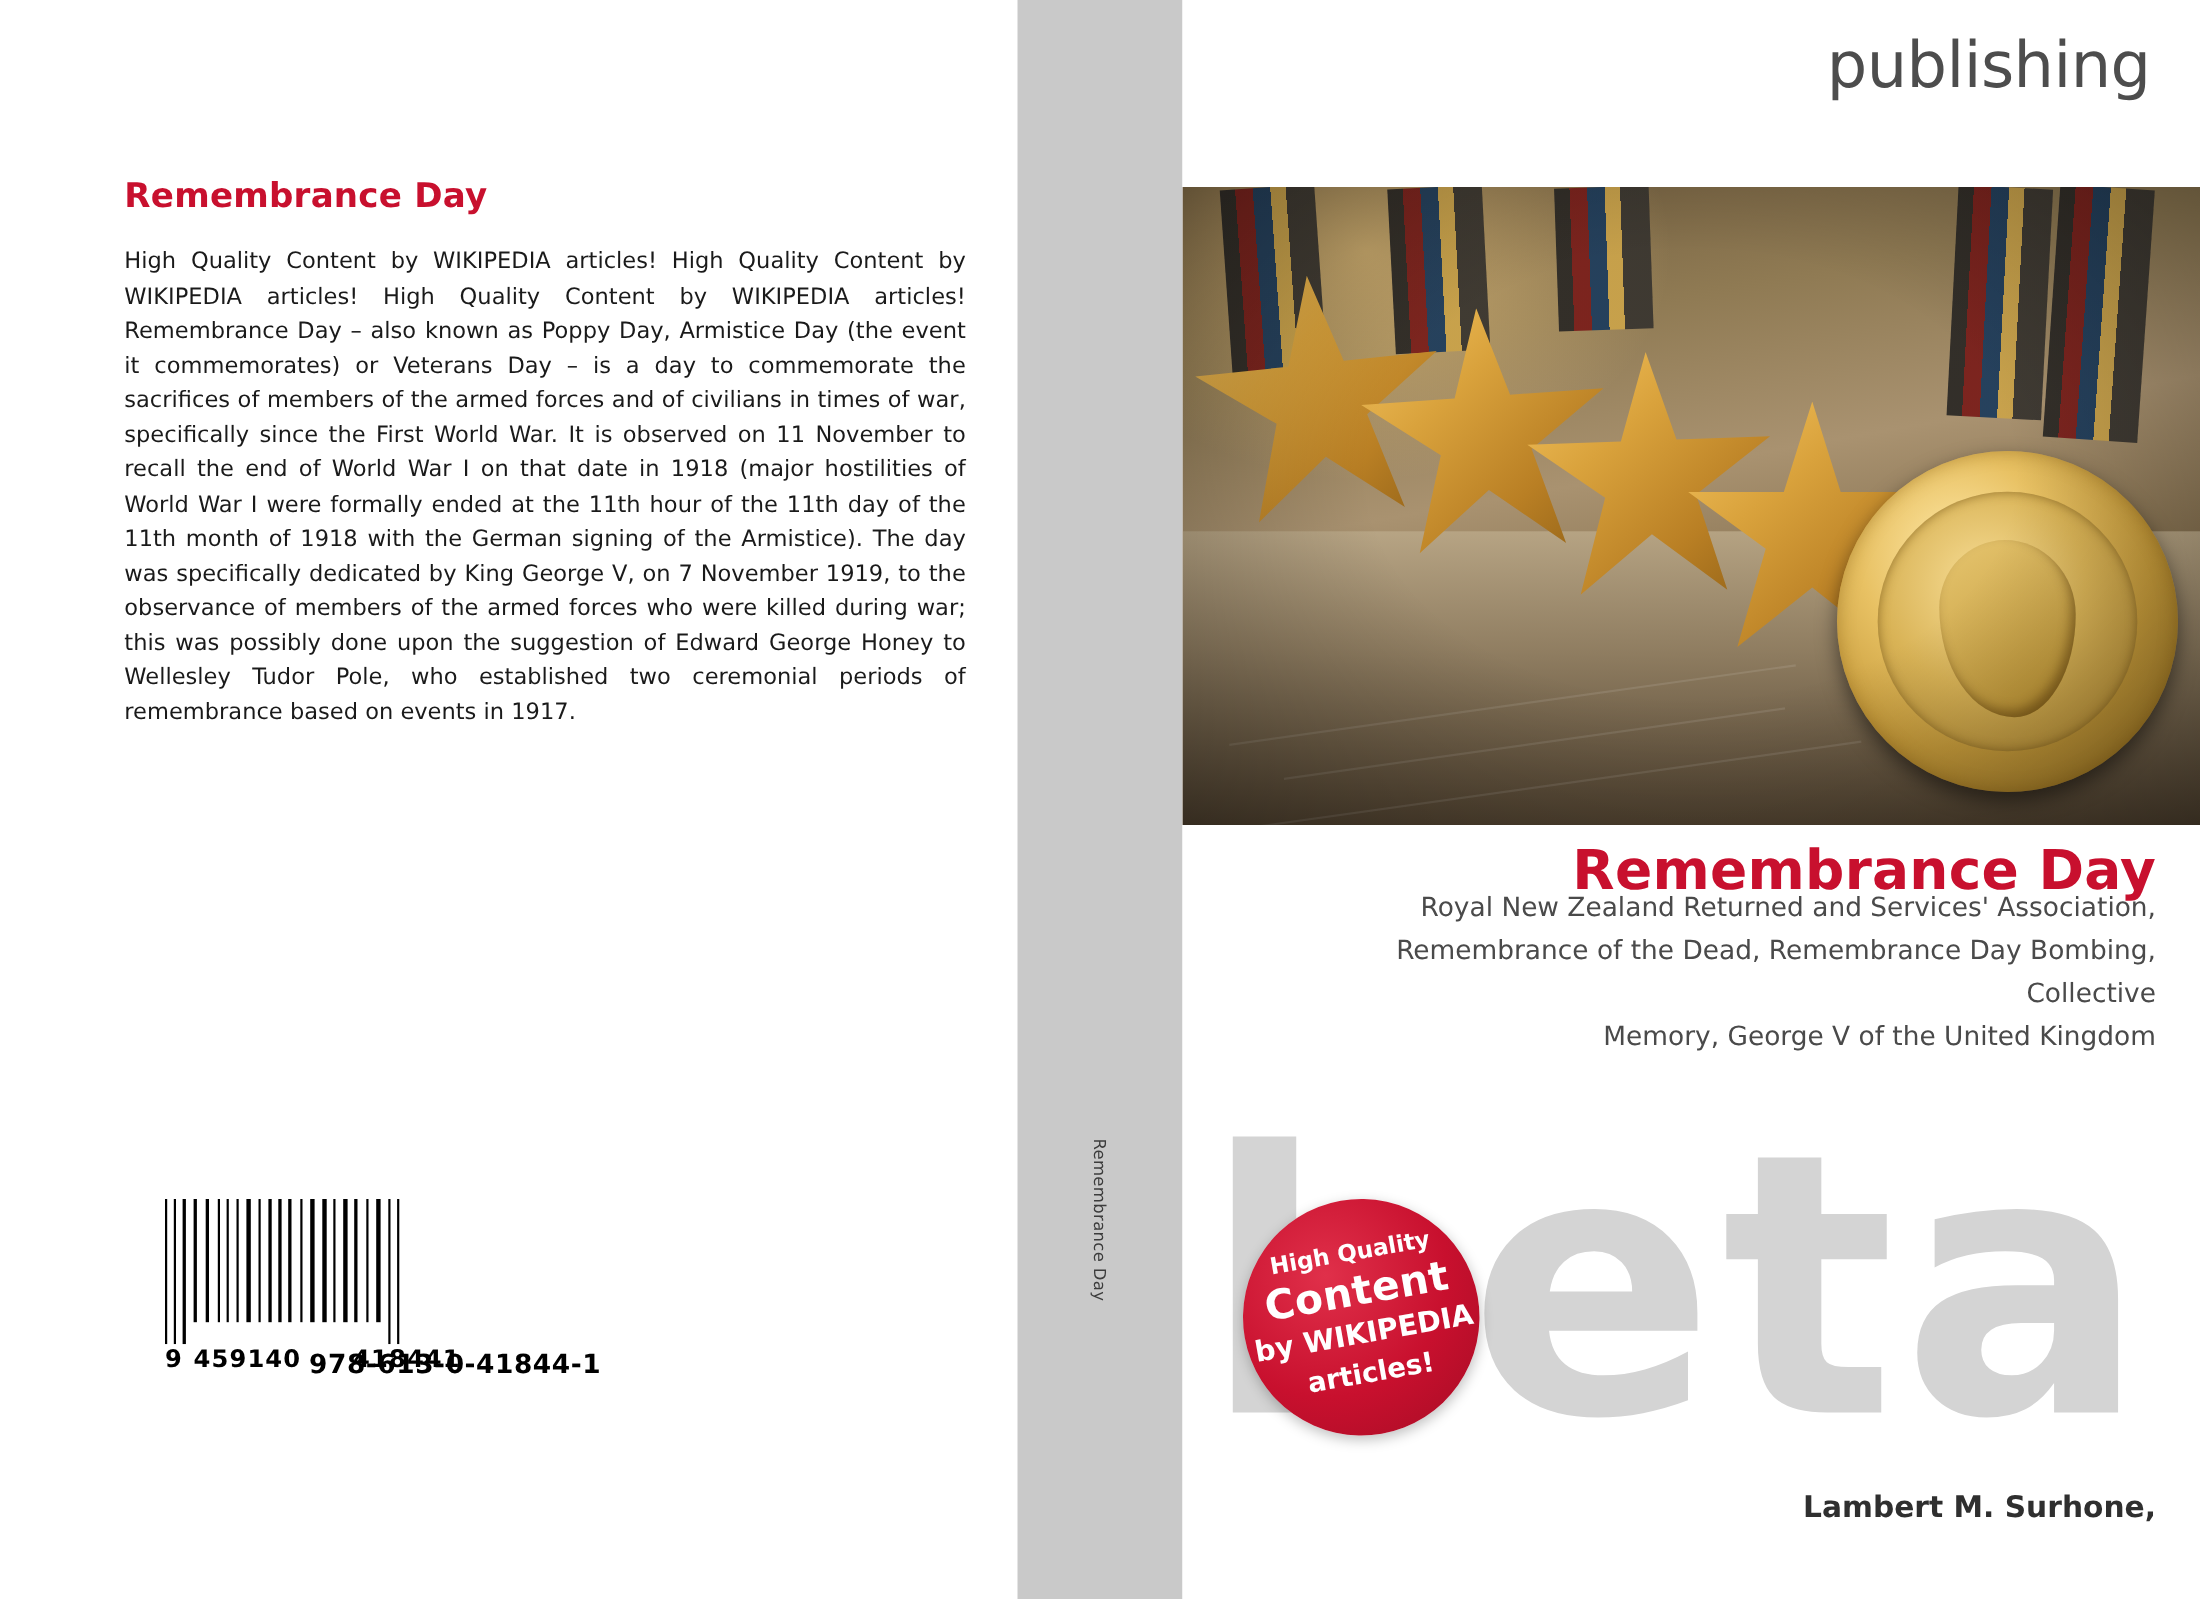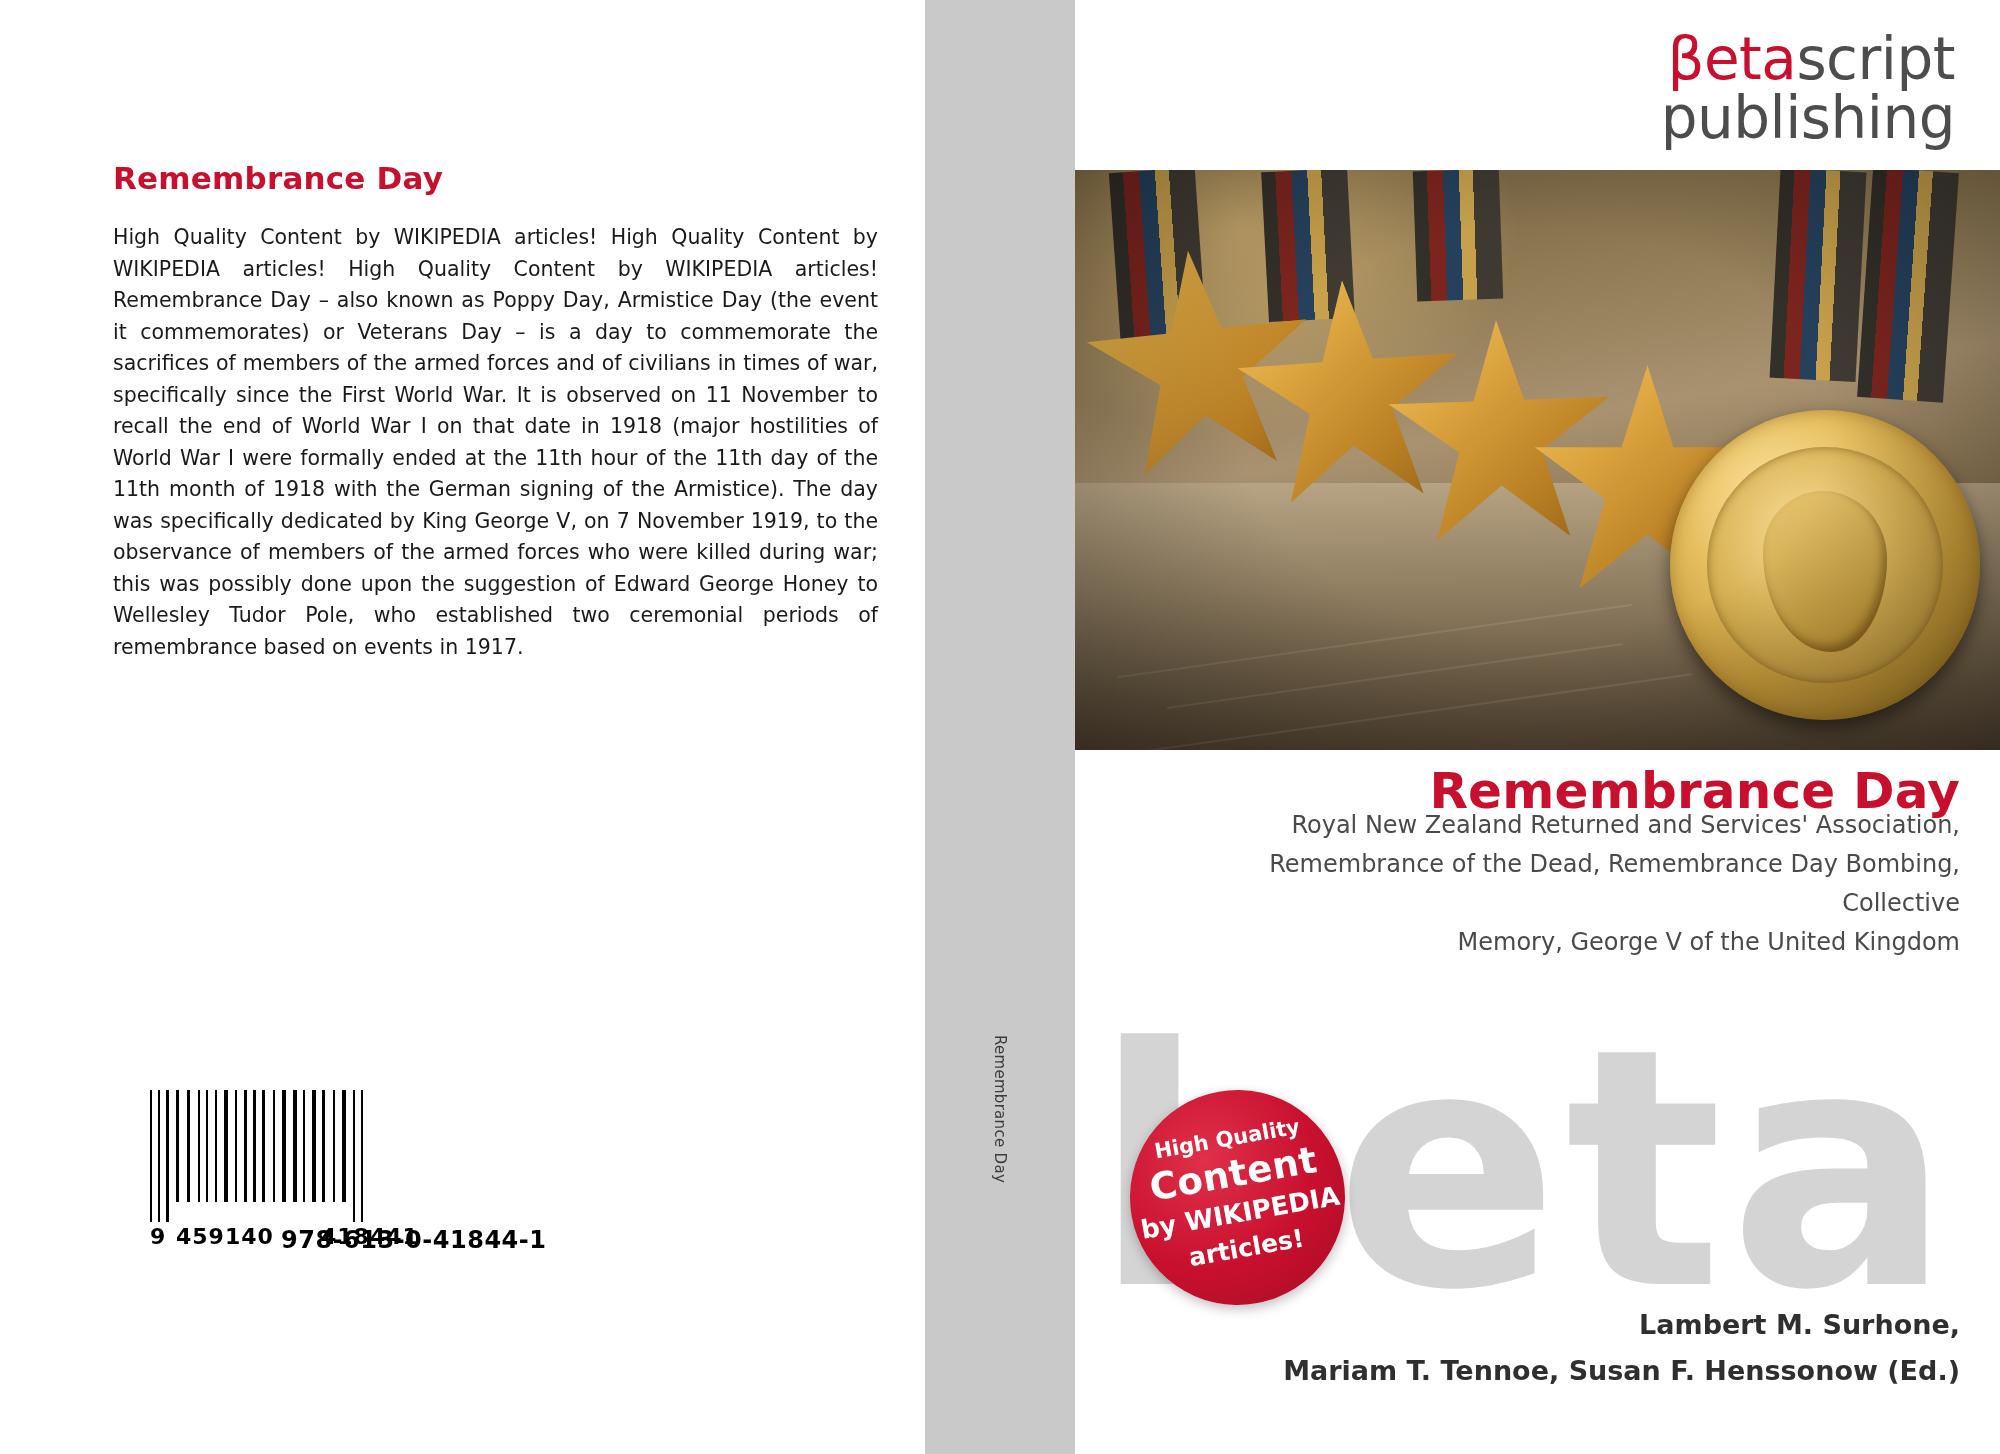--- a/index.html
+++ b/index.html
@@ -343,21 +343,20 @@
 
   <div class="spine">
     <div class="spine-text">Remembrance Day</div>
   </div>
 
   <div class="front-cover">
 
     <div class="watermark">beta</div>
 
     <div class="publisher-logo">
-      <div class="line1"><span class="beta">βeta</span><span>script</span></div>
       <div class="line2">publishing</div>
     </div>
 
     <div class="cover-photo">
       <div class="photo-bg"></div>
       <div class="photo-surface"></div>
 
       <div class="photo-scratch" style="left:40px; top:470px; width:520px;"></div>
       <div class="photo-scratch" style="left:90px; top:505px; width:460px;"></div>
       <div class="photo-scratch" style="left:20px; top:545px; width:600px;"></div>
@@ -392,17 +391,16 @@
 
     <div class="badge">
       <div class="b1">High Quality</div>
       <div class="b2">Content</div>
       <div class="b3">by WIKIPEDIA</div>
       <div class="b4">articles!</div>
     </div>
 
     <div class="authors">
       <div>Lambert M. Surhone,</div>
-      <div>Mariam T. Tennoe, Susan F. Henssonow (Ed.)</div>
     </div>
 
   </div>
 </div>
 
 </body></html>

